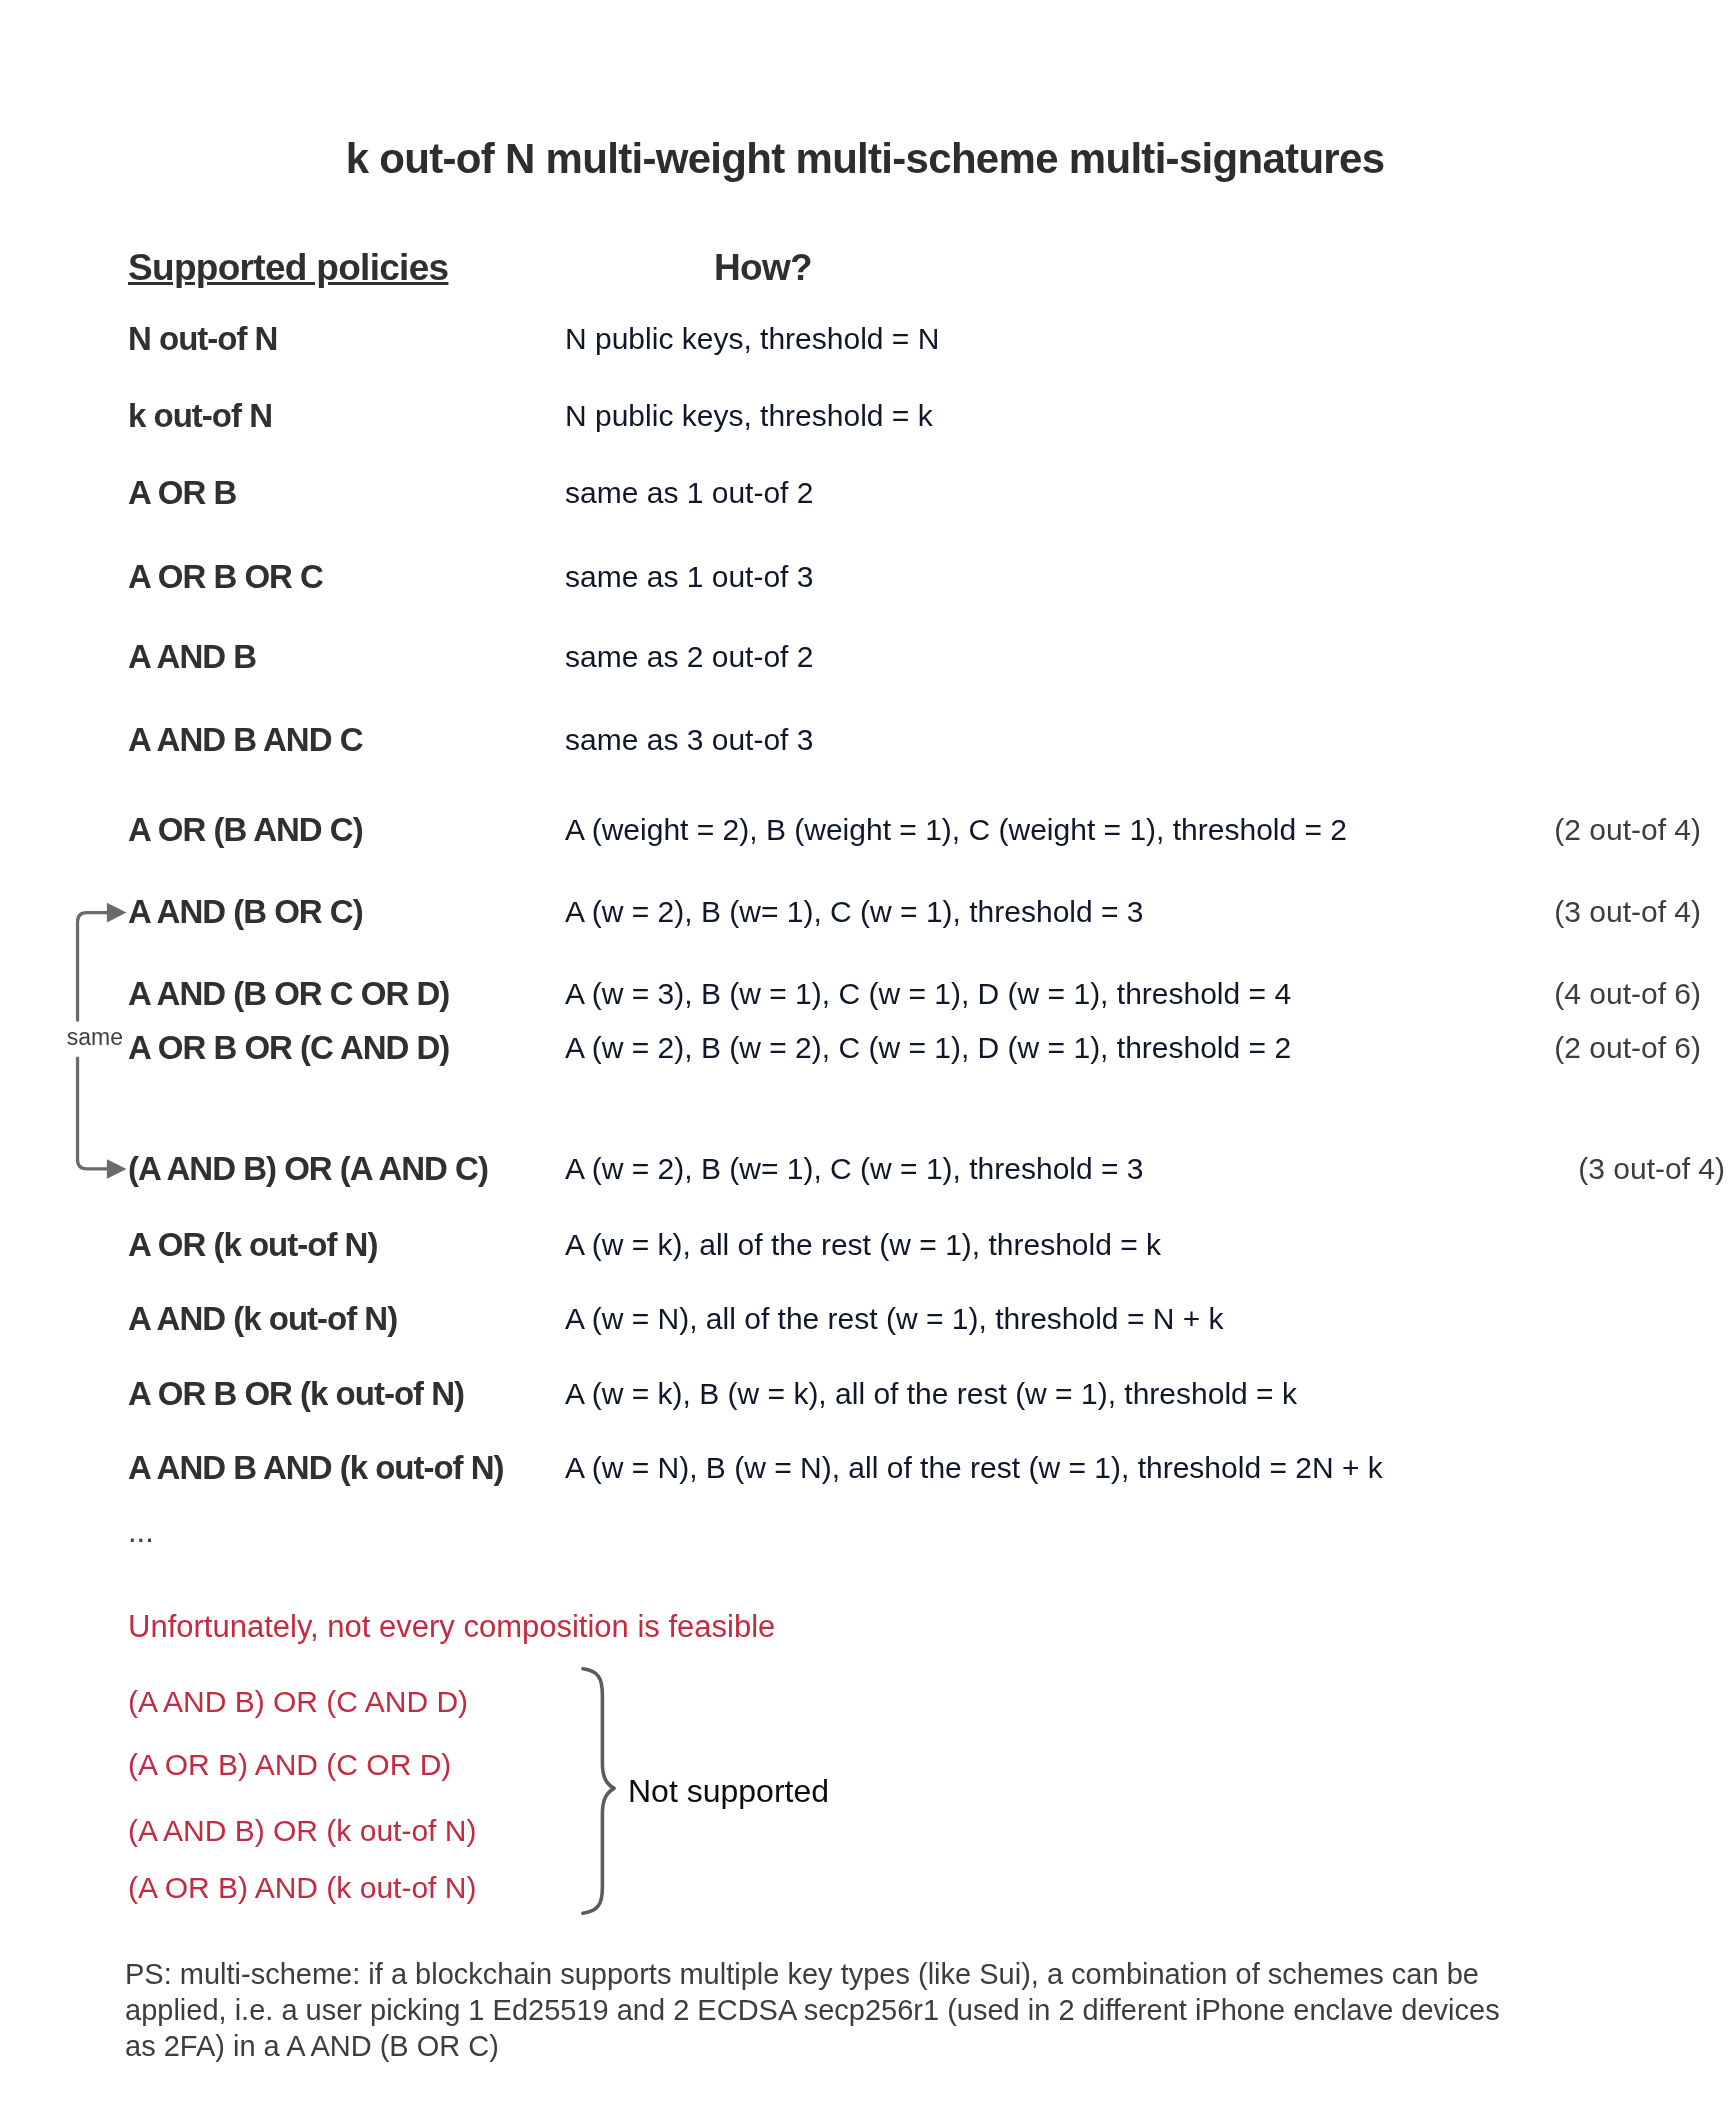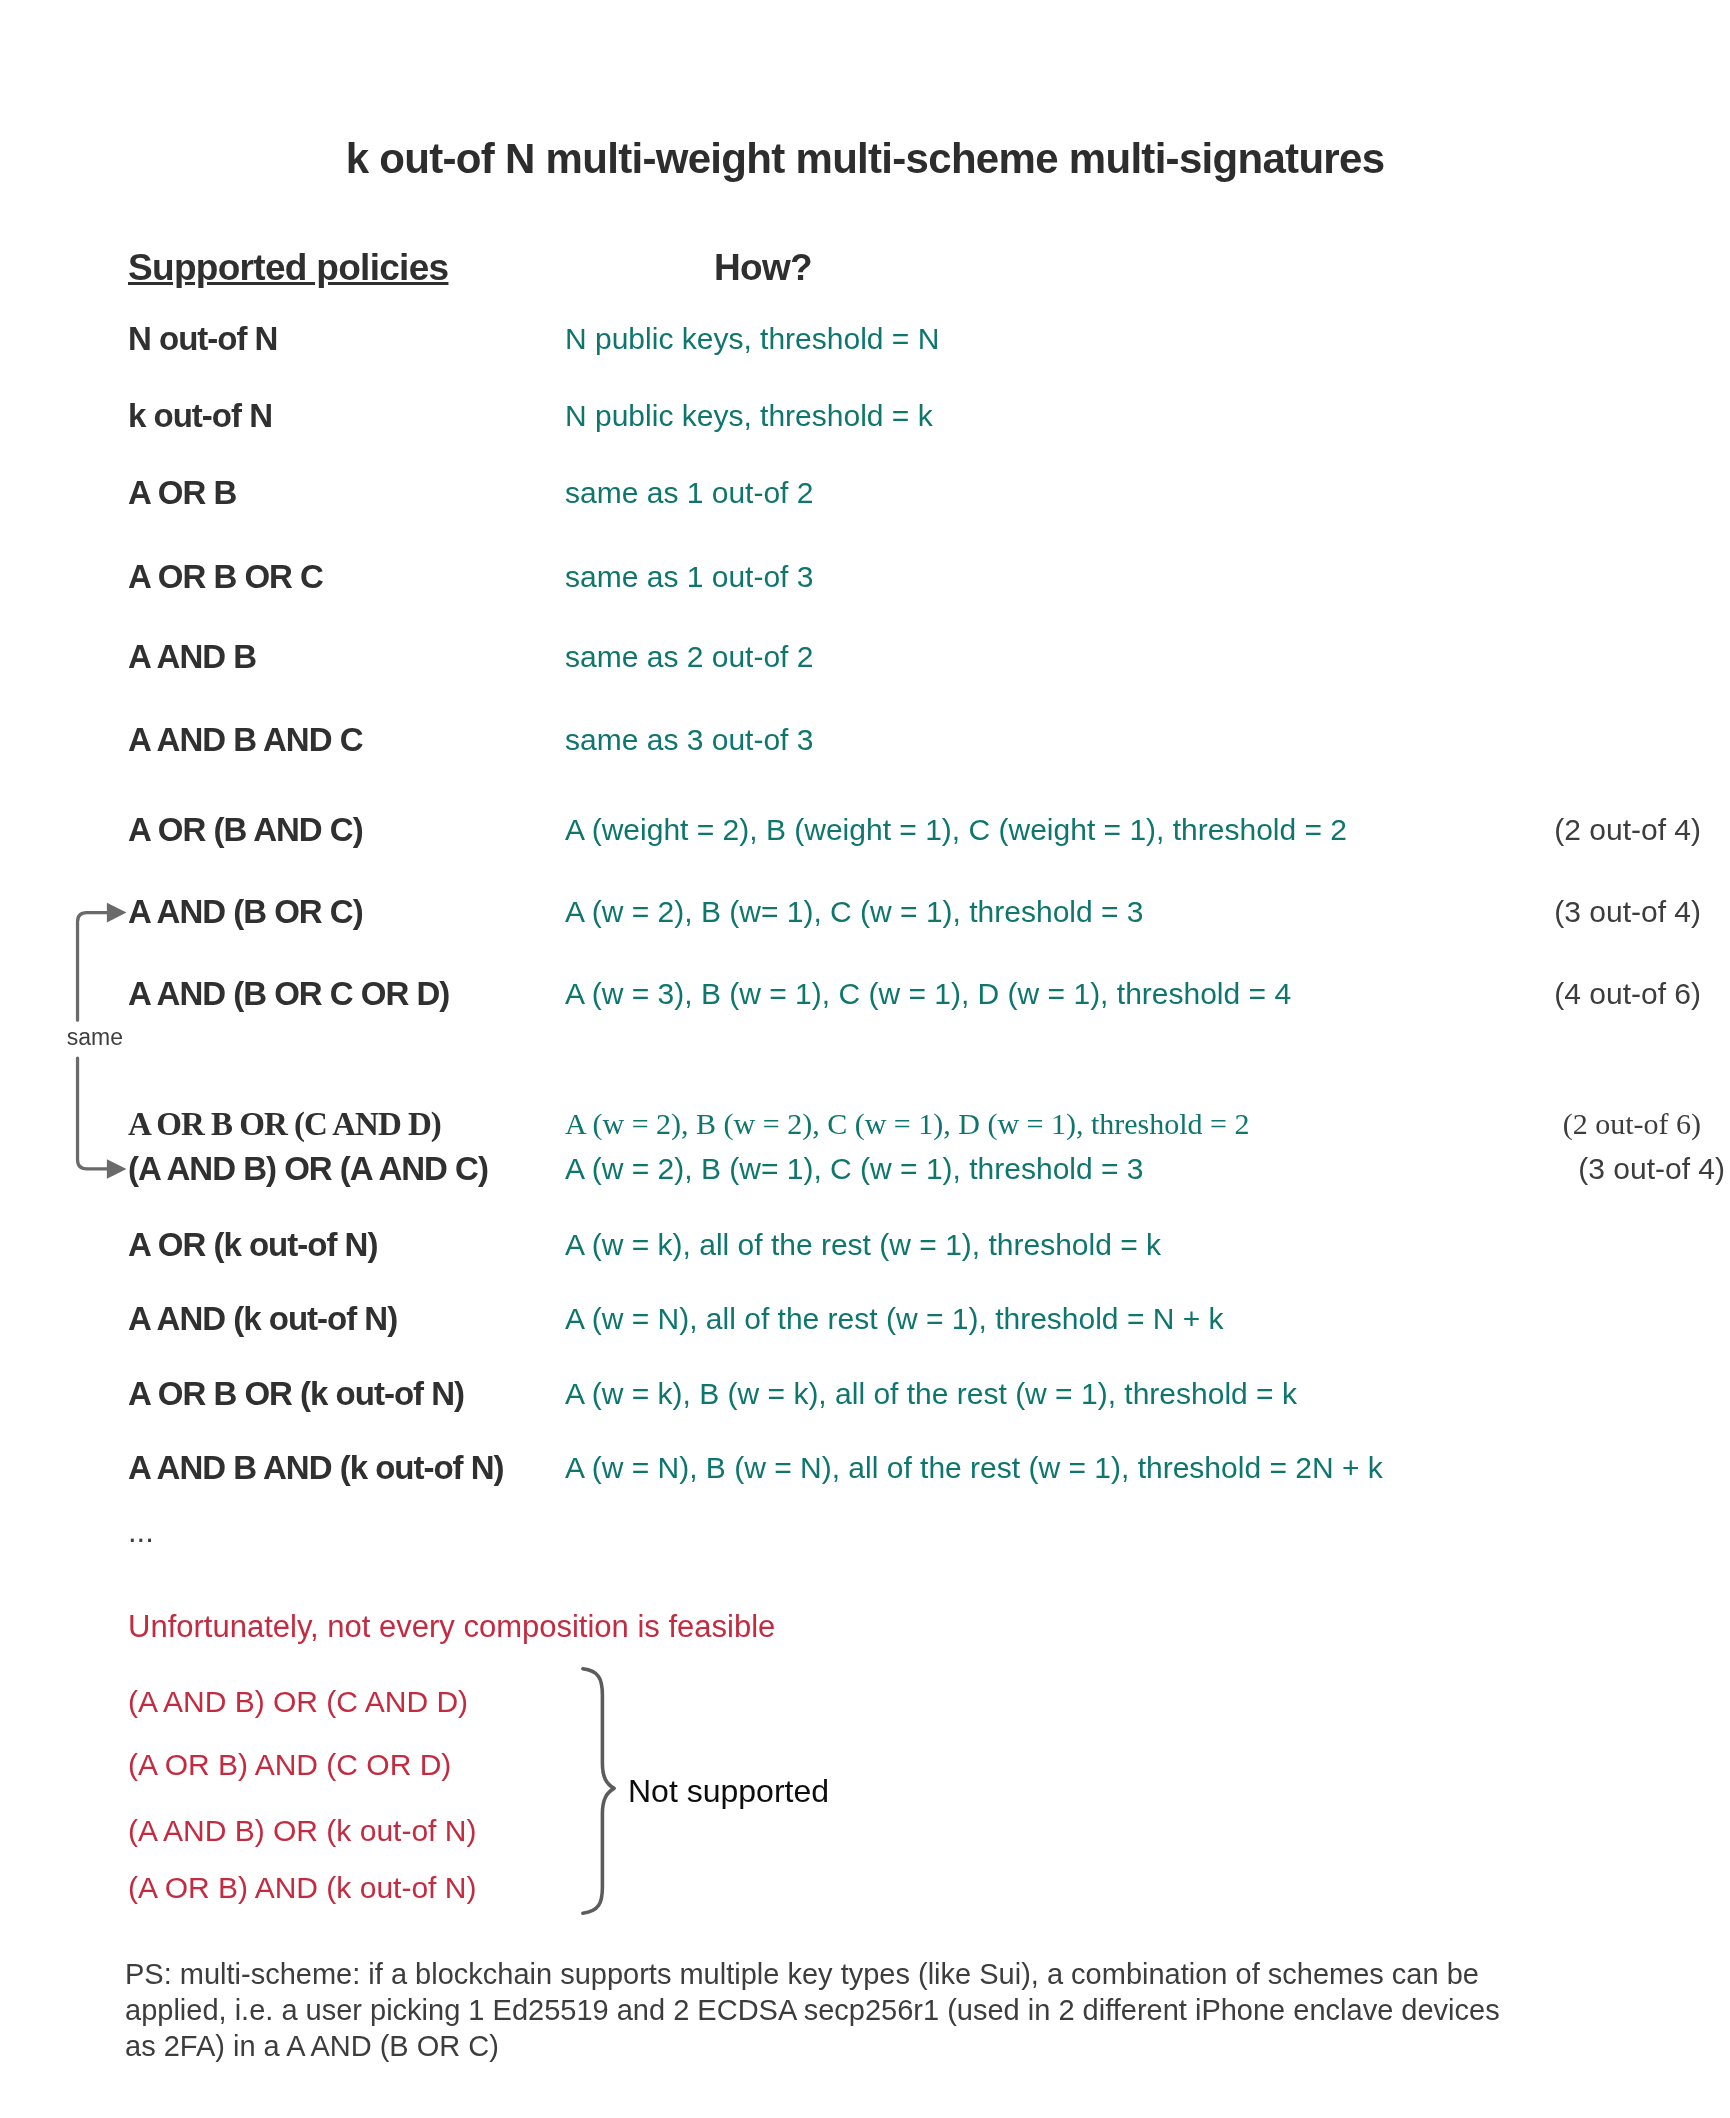--- a/index.html
+++ b/index.html
@@ -15,21 +15,21 @@
     font-size:42px;line-height:51px;font-weight:700;color:#2d2d2d;letter-spacing:-0.7px;
   }
   
   .col-header{font-size:37px;line-height:46px;font-weight:700;color:#2f2f2f;letter-spacing:-0.7px;top:245px;}
   .ch1{left:128px;text-decoration:underline;}
   .ch2{left:714px;}
   
   .row{position:absolute;left:0;top:0;width:1730px;height:40px;}
   .cell{position:absolute;top:0;white-space:nowrap;line-height:40px;}
   .policy{left:128px;font-size:33px;font-weight:700;color:#303030;letter-spacing:-1px;}
-  .how{left:565px;font-size:30px;font-weight:400;color:#0f766e;}
+  .how{left:565px;font-size:30px;font-weight:400;color:#0f172a;}
   .equiv{right:29px;font-size:30px;font-weight:400;color:#3d3d3d;}
   .ellipsis{left:128px;top:1514px;font-size:31px;font-weight:400;color:#3d3d3d;}
   
   .same-svg{left:52px;top:895px;}
   .same-label{left:32px;top:1023px;width:91px;text-align:right;font-size:23px;line-height:29px;color:#3f3f3f;}
   
   .red-heading{left:128px;top:1608px;font-size:31px;line-height:38px;color:#c42b40;}
   .red-item{left:128px;font-size:30px;line-height:38px;color:#c42b40;}
   .ri0{top:1683px;} .ri1{top:1746px;} .ri2{top:1812px;} .ri3{top:1869px;}
   .brace-svg{left:579px;top:1665px;}
@@ -87,21 +87,21 @@
       <div class="row" style="top: 892px;">
       <span class="cell policy">A AND (B OR C)</span>
       <span class="cell how">A (w = 2), B (w= 1), C (w = 1), threshold = 3</span>
       <span class="cell equiv">(3 out-of 4)</span>
     </div>
       <div class="row" style="top: 974px;">
       <span class="cell policy">A AND (B OR C OR D)</span>
       <span class="cell how">A (w = 3), B (w = 1), C (w = 1), D (w = 1), threshold = 4</span>
       <span class="cell equiv">(4 out-of 6)</span>
     </div>
-      <div class="row" style="top: 1104px; font-family: Liberation Serif, serif;">
+      <div class="row" style="top: 1028px;">
       <span class="cell policy">A OR B OR (C AND D)</span>
       <span class="cell how">A (w = 2), B (w = 2), C (w = 1), D (w = 1), threshold = 2</span>
       <span class="cell equiv">(2 out-of 6)</span>
     </div>
       <div class="row" style="top: 1149px; padding-left: 24px;">
       <span class="cell policy">(A AND B) OR (A AND C)</span>
       <span class="cell how">A (w = 2), B (w= 1), C (w = 1), threshold = 3</span>
       <span class="cell equiv">(3 out-of 4)</span>
     </div>
       <div class="row" style="top: 1225px;">

